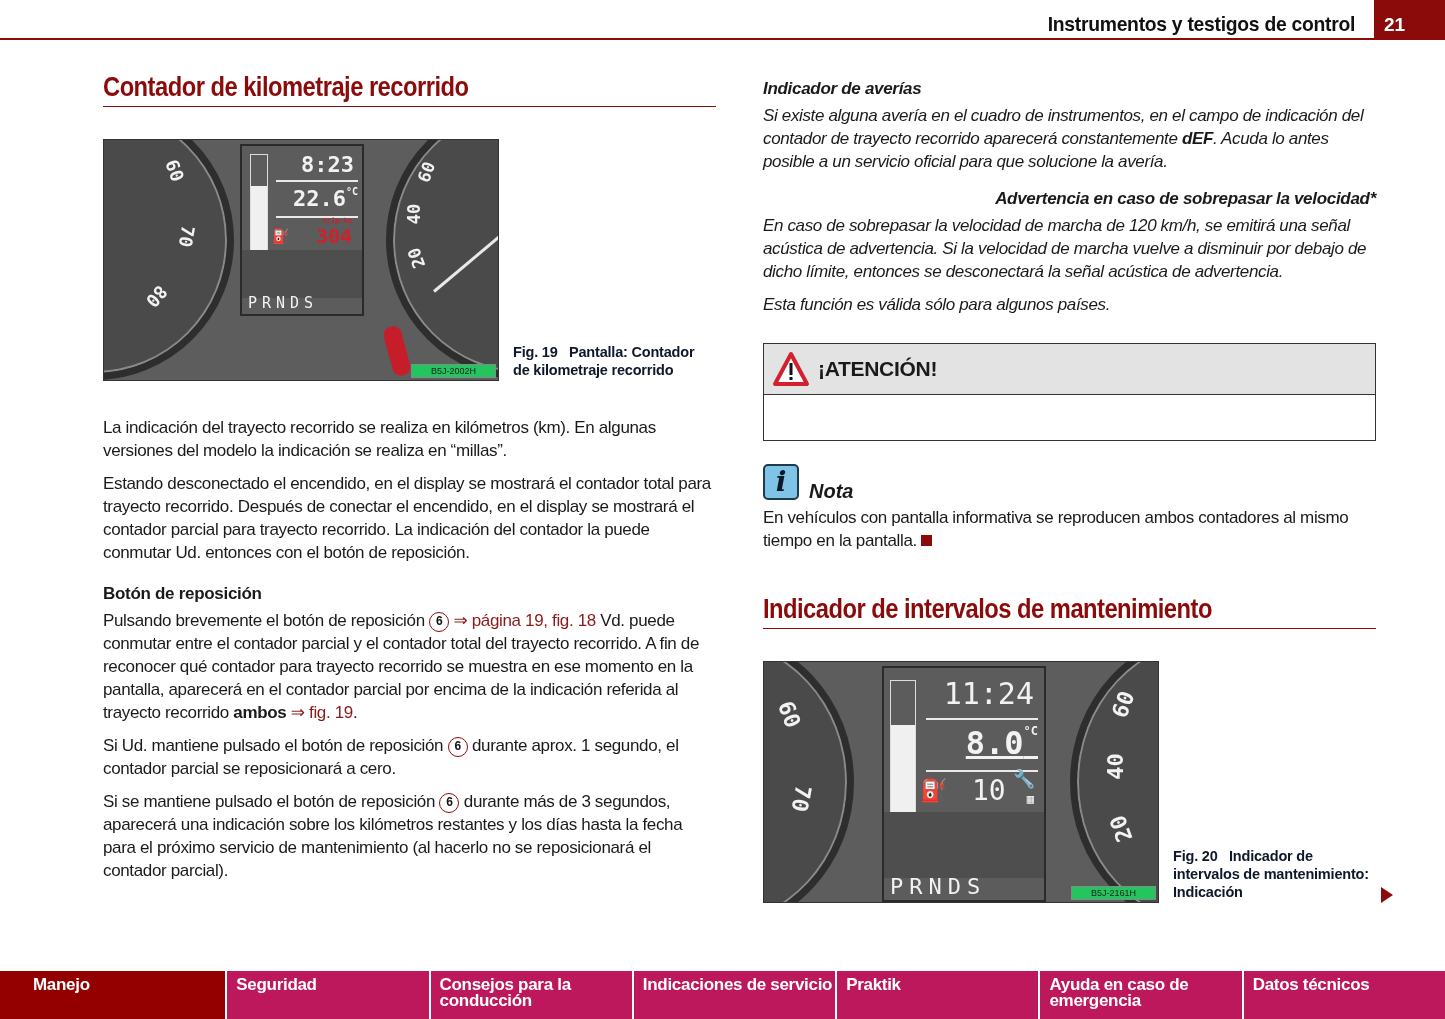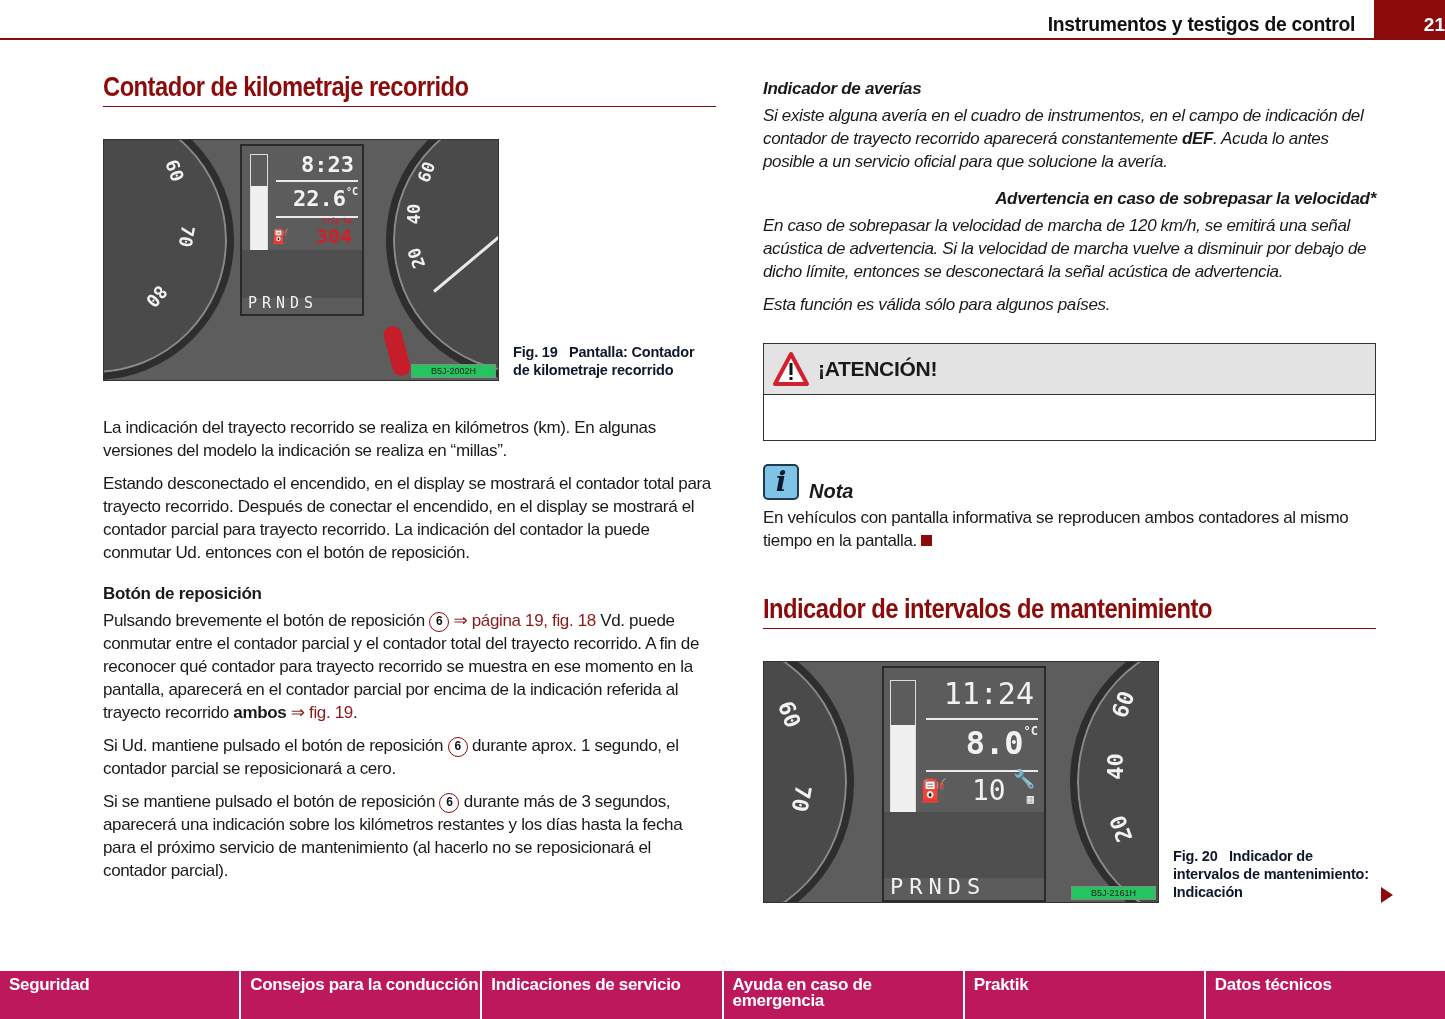--- a/index.html
+++ b/index.html
@@ -1,20 +1,20 @@
 <!DOCTYPE html>
 <html><head>
 <meta charset="utf-8">
 <style>
   * { box-sizing: border-box; margin: 0; padding: 0; }
   html, body { width: 1445px; height: 1019px; background: #ffffff; overflow: hidden; }
   body { position: relative; font-family: "Liberation Sans", sans-serif; color: #1a1a1a; }
 
   .header-title { position: absolute; right: 90px; top: 12px; font-size: 21px; font-weight: bold; color: #111; letter-spacing: -0.3px; font-family: "Liberation Sans", sans-serif; transform: scaleX(0.92); transform-origin: right center; }
-  .header-page { position: absolute; left: 1374px; top: 0; width: 71px; height: 40px; background: #8b0a0a; color: #fff; font-weight: bold; font-size: 19px; padding: 14px 0 12px 10px; text-align: right; }
+  .header-page { position: absolute; left: 1374px; top: 0; width: 71px; height: 40px; background: #8b0a0a; color: #fff; font-weight: bold; font-size: 19px; padding: 14px 0 12px 10px; }
   .header-rule { position: absolute; left: 0; top: 38px; width: 1374px; height: 2px; background: #8b0a0a; }
 
   .col-left { position: absolute; left: 103px; top: 72px; width: 613px; }
 
   .section-title { font-size: 27px; font-weight: bold; color: #8b0a0a; letter-spacing: -0.6px; padding-bottom: 3px; border-bottom: 1.5px solid #8b0a0a; transform-origin: left; white-space: nowrap; }
   .section-title span { display: inline-block; transform: scaleX(0.88); transform-origin: left; }
 
   p, .para { font-size: 17px; line-height: 23px; color: #1a1a1a; letter-spacing: -0.35px; }
   .para { margin-bottom: 10px; }
   .subhead { font-size: 17px; font-weight: bold; line-height: 23px; letter-spacing: -0.3px; margin-top: 2px; }
@@ -153,21 +153,21 @@
   <div class="gauge" style="left:-190px; top:-30px; width:280px; height:300px;"></div>
   <div class="lcd-text" style="left:12px; top:40px; font-size:22px; transform:rotate(70deg);">60</div>
   <div class="lcd-text" style="left:24px; top:124px; font-size:22px; transform:rotate(100deg);">70</div>
 
   <div class="lcd" style="left:118px; top:4px; width:164px; height:236px;">
     <div style="position:absolute; left:6px; top:12px; width:26px; height:160px; border:1px solid #ddd;">
         <div style="position:absolute; left:0; bottom:0; width:100%; height:72%; background:#f0f0f0;"></div>
       </div>
     <div class="lcd-text" style="right:10px; top:8px; font-size:30px; font-weight:normal;">11:24</div>
     <div class="lcd-line" style="left:42px; right:6px; top:50px;"></div>
-    <div class="lcd-text" style="right:6px; top:56px; font-size:32px;"><span>8.0</span><span style="font-size:12px; vertical-align:top;">°C</span></div>
+    <div class="lcd-text" style="right:6px; top:56px; font-size:32px;text-decoration:underline;"><span>8.0</span><span style="font-size:12px; vertical-align:top;">°C</span></div>
     <div class="lcd-line" style="left:42px; right:6px; top:102px;"></div>
     <div class="lcd-text" style="left:36px; top:110px; font-size:22px;">⛽</div>
     <div class="lcd-text" style="left:88px; top:106px; font-size:28px; font-weight:normal;">10</div>
     <div class="lcd-text lcd-red" style="right:8px; top:100px; font-size:18px;">🔧</div>
     <div class="lcd-text" style="right:10px; top:124px; font-size:12px;">▦</div>
     <div style="position:absolute; left:0; right:0; top:144px; height:66px; background:#4e4e4e;"></div>
     <div class="lcd-text" style="left:6px; top:206px; font-size:22px; letter-spacing:6px; font-weight:normal;">PRNDS</div>
   </div>
 
   <div class="gauge" style="left:306px; top:-30px; width:280px; height:300px;"></div>
@@ -175,19 +175,20 @@
   <div class="lcd-text" style="left:338px; top:92px; font-size:22px; transform:rotate(-90deg);">40</div>
   <div class="lcd-text" style="left:344px; top:154px; font-size:22px; transform:rotate(-110deg);">20</div>
   <div class="fig-code">B5J-2161H</div>
 </div>
 <div class="fig-caption" style="left:1173px; top:847px; width:200px;">
   <span>Fig. 20</span>&nbsp;&nbsp;&nbsp;<span>Indicador de intervalos de mantenimiento: Indicación</span>
 </div>
 <div class="next-arrow"></div>
 
 <div class="footer">
+  <div class="tab active">Manejo</div>
   <div class="tab">Seguridad</div>
   <div class="tab">Consejos para la conducción</div>
   <div class="tab">Indicaciones de servicio</div>
+  <div class="tab">Praktik</div>
   <div class="tab">Ayuda en caso de emergencia</div>
-  <div class="tab">Praktik</div>
   <div class="tab">Datos técnicos</div>
 </div>
 
 </body></html>

